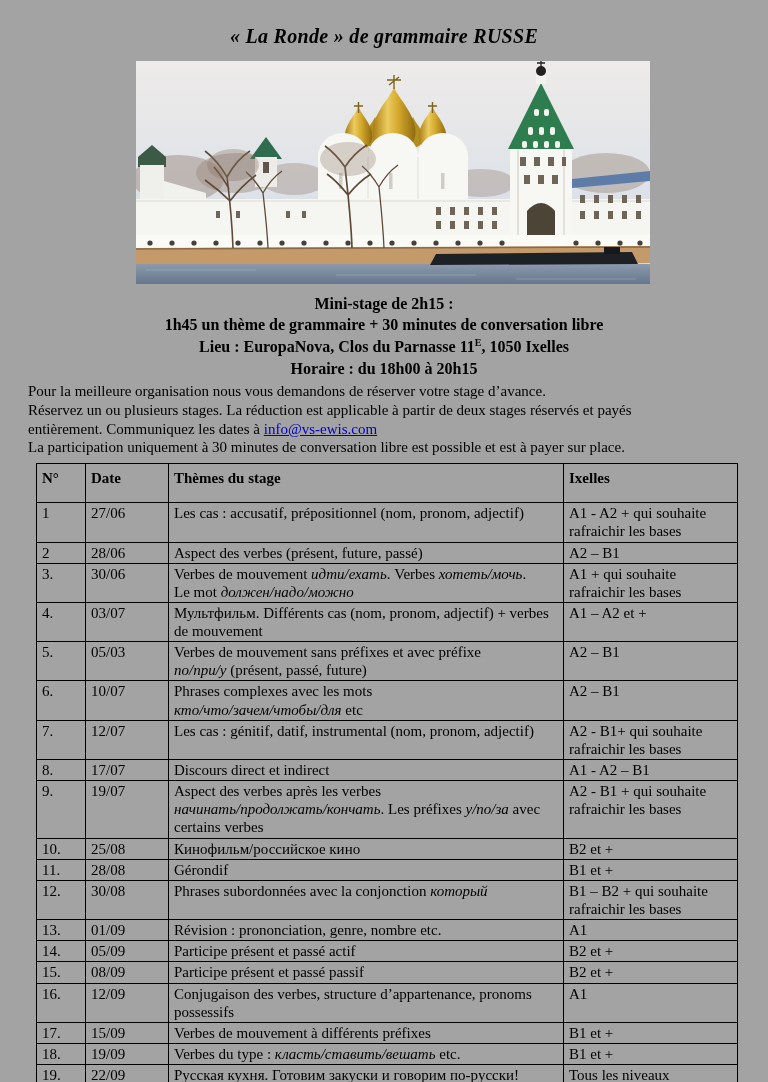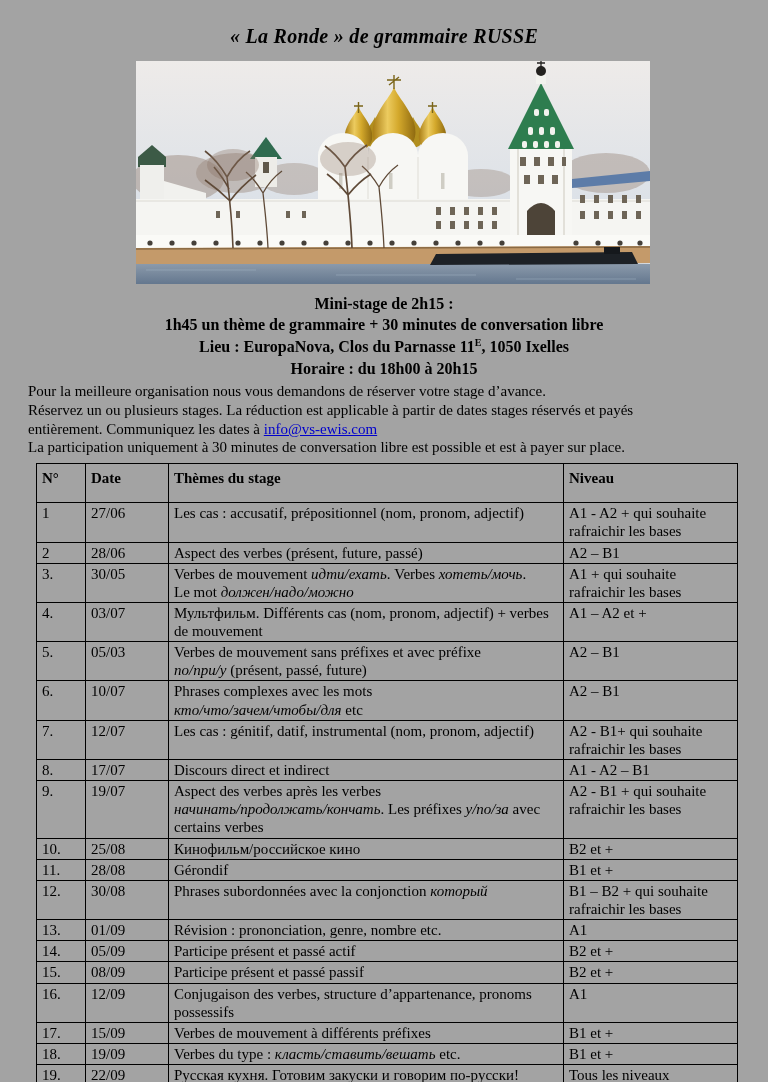--- a/index.html
+++ b/index.html
@@ -230,56 +230,56 @@
 
   <div class="intro">
     <div>Mini-stage de 2h15 :</div>
     <div>1h45 un thème de grammaire + 30 minutes de conversation libre</div>
     <div><span>Lieu : EuropaNova, Clos du Parnasse 11</span><sup>E</sup><span>, 1050 Ixelles</span></div>
     <div>Horaire : du 18h00 à 20h15</div>
   </div>
 
   <div class="para">
     <div>Pour la meilleure organisation nous vous demandons de réserver votre stage d’avance.</div>
-    <div>Réservez un ou plusieurs stages. La réduction est applicable à partir de dates stages réservés et payés</div>
+    <div>Réservez un ou plusieurs stages. La réduction est applicable à partir de deux stages réservés et payés</div>
     <div><span>entièrement. Communiquez les dates à </span><a href="#">info@vs-ewis.com</a></div>
     <div>La participation uniquement à 30 minutes de conversation libre est possible et est à payer sur place.</div>
   </div>
 
   <table class="stage">
     <colgroup>
       <col style="width:49px">
         <col style="width:83px">
         <col style="width:395px">
         <col style="width:174px">
     </colgroup>
     <thead>
       <tr>
         <th>N°</th>
         <th>Date</th>
         <th>Thèmes du stage</th>
-        <th>Niveau</th>
+        <th>Ixelles</th>
       </tr>
     </thead>
     <tbody>
         <tr>
           <td>1</td>
           <td>27/06</td>
           <td>Les cas : accusatif, prépositionnel (nom, pronom, adjectif)</td>
           <td>A1 - A2 + qui souhaite rafraichir les bases</td>
         </tr>
         <tr>
           <td>2</td>
           <td>28/06</td>
           <td>Aspect des verbes (présent, future, passé)</td>
           <td>A2 – B1</td>
         </tr>
         <tr>
           <td>3.</td>
-          <td>30/05</td>
+          <td>30/06</td>
           <td>Verbes de mouvement <i>идти/ехать</i>. Verbes <i>хотеть/мочь</i>.<br>Le mot <i>должен/надо/можно</i></td>
           <td>A1 + qui souhaite rafraichir les bases</td>
         </tr>
         <tr>
           <td>4.</td>
           <td>03/07</td>
           <td>Мультфильм. Différents cas (nom, pronom, adjectif) + verbes de mouvement</td>
           <td>A1 – A2 et +</td>
         </tr>
         <tr>

